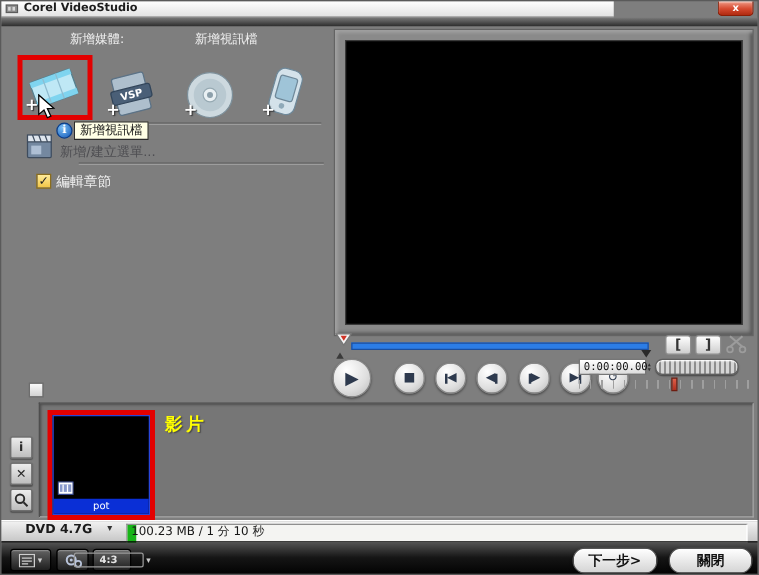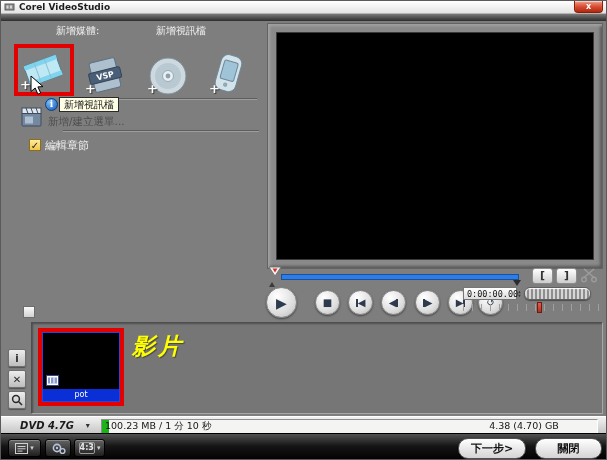--- a/index.html
+++ b/index.html
@@ -1,21 +1,21 @@
 <!DOCTYPE html>
 <html style="--annotation: #e30000; --trim-bar: #2c7de6; --caption-bg: #0a2fd6; --annotation-text: #ffff00; --capacity-fill: #18b418;"><head>
 <meta charset="utf-8">
 <style>
   * { margin:0; padding:0; box-sizing:border-box; }
   body { background:#555; font-family:"DejaVu Sans","Liberation Sans",sans-serif; }
   .app { position:relative; width:607px; height:460px; background:#7e7e7e; overflow:hidden;
          border:1px solid #5a5a5a; }
 
   
-  .titlebar { position:absolute; left:0; top:0; width:607px; height:13px;
+  .titlebar { position:absolute; left:0; top:0; width:490px; height:13px;
               background:linear-gradient(#ffffff,#e3e3e3); border-bottom:1px solid #b5b5b5;
               display:flex; align-items:center; padding-left:3px; }
   .titlebar .ttl { font-size:9px; font-weight:bold; color:#1c1c1c; margin-left:4px; }
   .win-close { position:absolute; right:3px; top:0; width:29px; height:12px;
                background:linear-gradient(#f09a86,#d6492f 55%,#b02a10);
                border:1px solid #8c1d05; border-top:none; border-radius:0 0 4px 4px;
                color:#fff; font-size:8px; font-weight:bold; text-align:center; line-height:11px;
                box-shadow:inset 0 1px 1px rgba(255,255,255,.6); cursor:default; }
   .darkstrip { position:absolute; left:0; top:13px; width:607px; height:7px;
                background:linear-gradient(#7a7a7a,#2d2d2d); }
@@ -101,50 +101,50 @@
              box-shadow:inset 1px 1px 2px rgba(0,0,0,.35); }
   .side-btn { position:absolute; left:7px; width:18px; height:18px;
               background:linear-gradient(#ededed,#bdbdbd); border:1px solid #6f6f6f; border-radius:2px;
               display:flex; align-items:center; justify-content:center; font-size:10px;
               font-weight:bold; color:#2a2a2a; box-shadow:0 1px 1px rgba(0,0,0,.35); }
   .thumb { position:absolute; inset:0; background:#000; border:1px solid #2946d8; }
   .thumb-caption { position:absolute; left:0; right:0; bottom:0; height:12px;
                    background:var(--caption-bg,#0a2fd6); color:#fff; font-size:8px;
                    text-align:center; line-height:12px; }
   .clip-mini-icon { position:absolute; left:3px; bottom:15px; }
-  .annot-text { position:absolute; color:var(--annotation-text,#ffff00); font-size:23px;
-                font-weight:bold; letter-spacing:3px; text-shadow:1px 1px 1px rgba(0,0,0,.4);font-style:italic; }
+  .annot-text { position:absolute; color:var(--annotation-text,#ffff00); font-size:14px;
+                font-weight:bold; letter-spacing:3px; text-shadow:1px 1px 1px rgba(0,0,0,.4); }
 
   
   .statusbar { position:absolute; left:0; top:415px; width:607px; height:17px;
                background:linear-gradient(#f2f2f2,#c7c7c7); border-top:1px solid #ffffff; }
   .disc-select { position:absolute; left:8px; top:1px; width:92px; height:14px;
-                 display:flex; align-items:center; justify-content:center; gap:12px;
-                 font-size:10px; font-weight:bold; color:#1a1a1a;font-style:italic; }
+                 display:flex; justify-content:center; gap:12px;
+                 font-size:10px; font-weight:bold; color:#1a1a1a; }
   .disc-select .chev { font-size:8px; color:#333; }
   .meter { position:absolute; left:100px; top:2px; width:497px; height:18px; background:#f4f4f2;
            border-top:1px solid #8f8f8f; border-left:1px solid #8f8f8f;
            border-bottom:1px solid #ffffff; border-right:1px solid #ffffff; }
   .meter-fill { position:absolute; left:0; top:0; bottom:0; width:7px;
                 background:var(--capacity-fill,#18b418); }
   .meter-required { position:absolute; left:3px; top:0; font-size:9.5px; color:#161616;
                     line-height:11px; white-space:nowrap; }
   .meter-available { position:absolute; left:352px; top:0; width:140px; font-size:9.5px;
                      color:#161616; line-height:11px; text-align:center; }
 
   
   .bottombar { position:absolute; left:0; top:432px; width:607px; height:28px;
                background:linear-gradient(#525252,#151515 45%,#000); border-top:1px solid #000; }
   .dark-btn { position:absolute; top:5px; height:18px; background:linear-gradient(#636363,#1f1f1f);
               border:1px solid #000; border-radius:3px; display:flex; align-items:center;
               justify-content:center; gap:2px; color:#d6d6d6;
               box-shadow:inset 0 1px 0 rgba(255,255,255,.25); }
   .dark-btn .chev { font-size:7px; color:#cfcfcf; }
   .aspect-chip { font-size:8px; font-weight:bold; color:#e6e6e6; border:1px solid #9a9a9a;
-                 padding:0 0; border-radius:2px; line-height:10px; }
+                 padding:0 20px; border-radius:2px; line-height:10px; }
   .lite-btn { position:absolute; top:4px; height:21px; background:linear-gradient(#ffffff,#d4d4d4);
               border:1px solid #4f4f4f; border-radius:10px; font-size:11px; font-weight:bold;
               color:#111; display:flex; align-items:center; justify-content:center;
               box-shadow:0 1px 2px rgba(0,0,0,.5), inset 0 1px 0 #fff; }
 
   .cursor { position:absolute; pointer-events:none; }
 </style>
 </head>
 <body>
 
@@ -308,42 +308,41 @@
   <div class="side-btn" style="top:369px;">
     <span>✕</span>
   </div>
   <div class="side-btn" style="top:390px;">
     <svg width="12" height="12">
       <circle cx="5" cy="5" r="3.4" fill="none" stroke="#2a2a2a" stroke-width="1.5"></circle>
       <line x1="7.8" y1="7.8" x2="11" y2="11" stroke="#2a2a2a" stroke-width="1.6"></line>
     </svg>
   </div>
 
-  <div class="annot" style="left:37px; top:327px; width:86px; height:78px;">
+  <div class="annot" style="left:37px; top:327px; width:86px; height:88px;">
     <div class="thumb">
       <svg class="clip-mini-icon" width="13" height="11">
         <rect x="0.5" y="0.5" width="12" height="10" fill="#ffffff" stroke="#334488"></rect>
         <rect x="2" y="2.5" width="9" height="6" fill="#8899cc"></rect>
         <line x1="4.5" y1="2.5" x2="4.5" y2="8.5" stroke="#ffffff"></line>
         <line x1="8" y1="2.5" x2="8" y2="8.5" stroke="#ffffff"></line>
       </svg>
       <div class="thumb-caption">pot</div>
     </div>
   </div>
   <div class="annot-text" style="left:131px; top:330px;">影片</div>
 
   <div class="statusbar">
     <div class="disc-select">
       <span>DVD 4.7G</span>
       <span class="chev">▾</span>
     </div>
     <div class="meter">
       <div class="meter-fill"></div>
       <div class="meter-required">100.23 MB / 1 分 10 秒</div>
-      <div class="meter-available">4.38 (4.70) GB</div>
     </div>
   </div>
 
   <div class="bottombar">
     <div class="dark-btn" style="left:7px; width:33px;">
       <svg width="13" height="11">
         <rect x="0.5" y="0.5" width="12" height="10" fill="none" stroke="#cfcfcf"></rect>
         <line x1="2.5" y1="3.5" x2="10.5" y2="3.5" stroke="#cfcfcf"></line>
         <line x1="2.5" y1="5.8" x2="10.5" y2="5.8" stroke="#cfcfcf"></line>
         <line x1="2.5" y1="8.1" x2="7.5" y2="8.1" stroke="#cfcfcf"></line>

